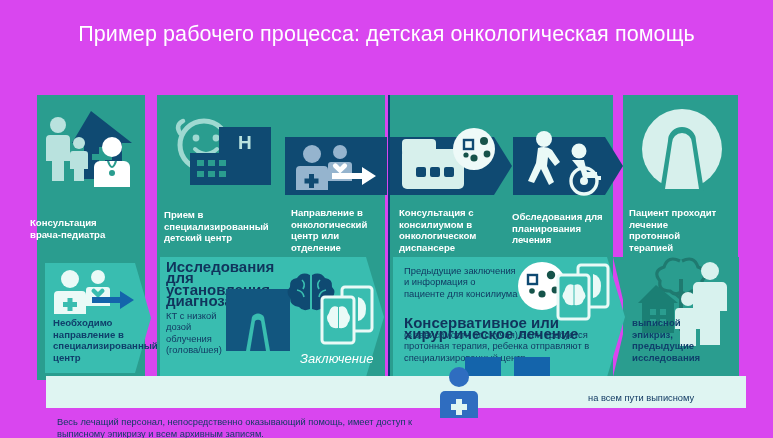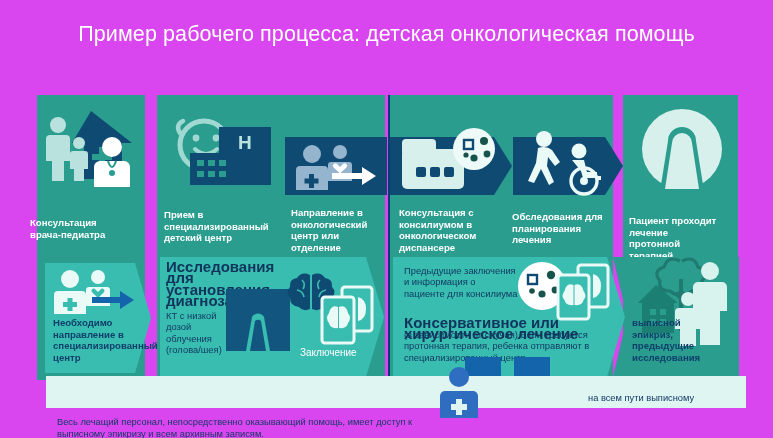--- a/index.html
+++ b/index.html
@@ -179,21 +179,21 @@
     </div>
     <div class="lbl" style="left:291px; top:112px; width:95px;">
       <span>Направление в<br>онкологический<br>центр или<br>отделение</span>
     </div>
     <div class="lbl" style="left:512px; top:116px; width:104px;">
       <span>Обследования для<br>планирования<br>лечения</span>
     </div>
     <div class="lbl" style="left:399px; top:112px; width:108px;">
       <span>Консультация с<br>консилиумом в<br>онкологическом<br>диспансере</span>
     </div>
-    <div class="lbl" style="left:629px; top:120px; width:108px;">
+    <div class="lbl" style="left:629px; top:112px; width:108px;">
       <span>Пациент проходит<br>лечение<br>протонной<br>терапией</span>
     </div>
 
     <div class="chev" style="left:45px;top:168px;">
       <svg width="106" height="110" viewBox="0 0 106 110">
         <polygon points="0,0 90,0 106,55 90,110 0,110" fill="#39bdb0"></polygon>
       </svg>
     </div>
     <svg style="position:absolute;left:54px;top:174px;" width="86" height="46" viewBox="0 0 86 46">
       <circle cx="16" cy="10" r="9" fill="#eafaf7"></circle>
@@ -235,21 +235,21 @@
           <path d="M38 18 q-6 1 -7 7"></path>
       </g>
     </svg>
     <svg style="position:absolute;left:320px;top:192px;" width="56" height="62" viewBox="0 0 56 62">
       <rect x="22" y="0" width="30" height="44" rx="3" fill="none" stroke="#eafaf7" stroke-width="3"></rect>
       <path d="M38 10 q8 2 8 12 q0 10 -8 12 z" fill="#eafaf7"></path>
       <rect x="2" y="10" width="32" height="46" rx="3" fill="#39bdb0" stroke="#eafaf7" stroke-width="3"></rect>
       <path d="M18 20 q-7 -3 -9 6 q-4 5 0 10 q1 6 9 5 z" fill="#eafaf7"></path>
       <path d="M19 20 q7 -3 9 6 q4 5 0 10 q-1 6 -9 5 z" fill="#eafaf7"></path>
     </svg>
-    <div class="lbl light" style="left:300px; top:252px; width:90px; font-size:10px; color:#ffffff;">
+    <div class="lbl light" style="left:300px; top:258px; width:90px; font-size:13px; color:#ffffff;font-style:italic;">
       <span>Заключение</span>
     </div>
 
     <div class="chev" style="left:393px;top:162px;">
       <svg width="232" height="120" viewBox="0 0 232 120">
         <polygon points="0,0 214,0 232,60 214,120 0,120" fill="#39bdb0"></polygon>
       </svg>
     </div>
     <div class="lbl dk" style="left:404px; top:170px; width:150px; color:#103a62;">
       <span>Предыдущие заключения<br>и информация о<br>пациенте для консилиума</span>

